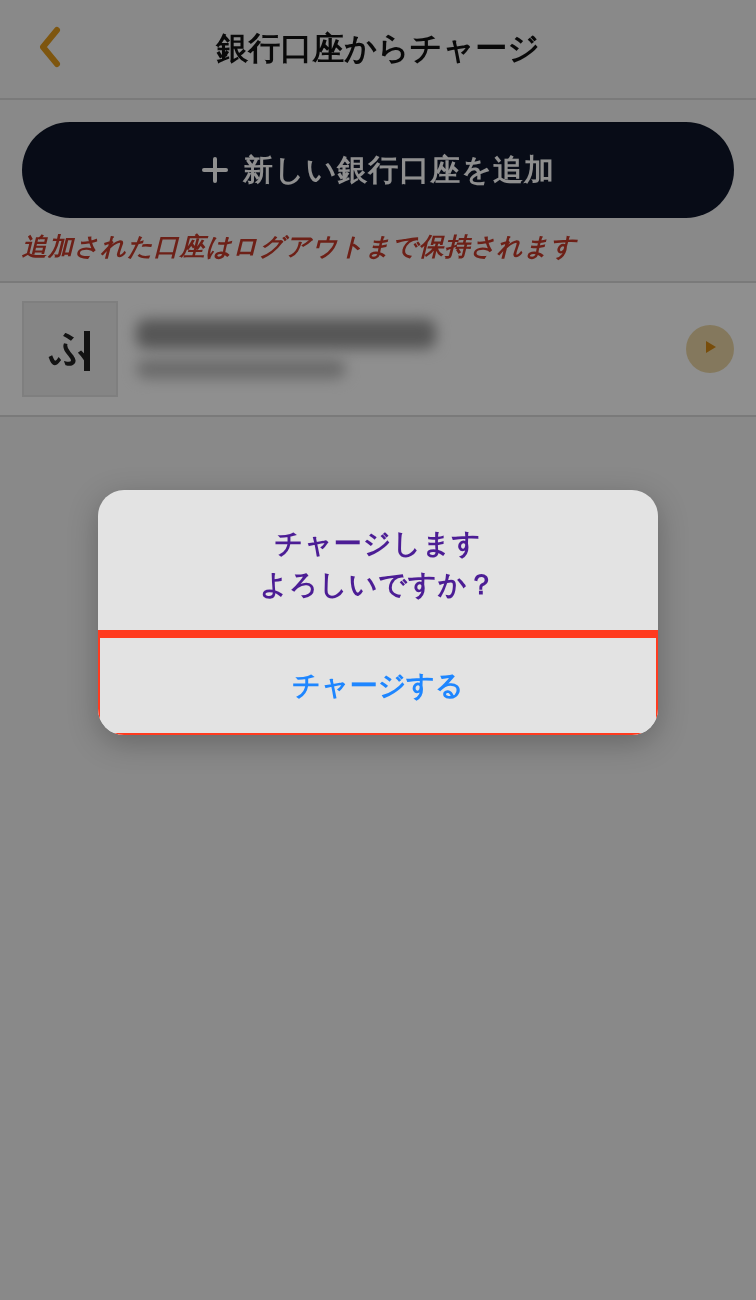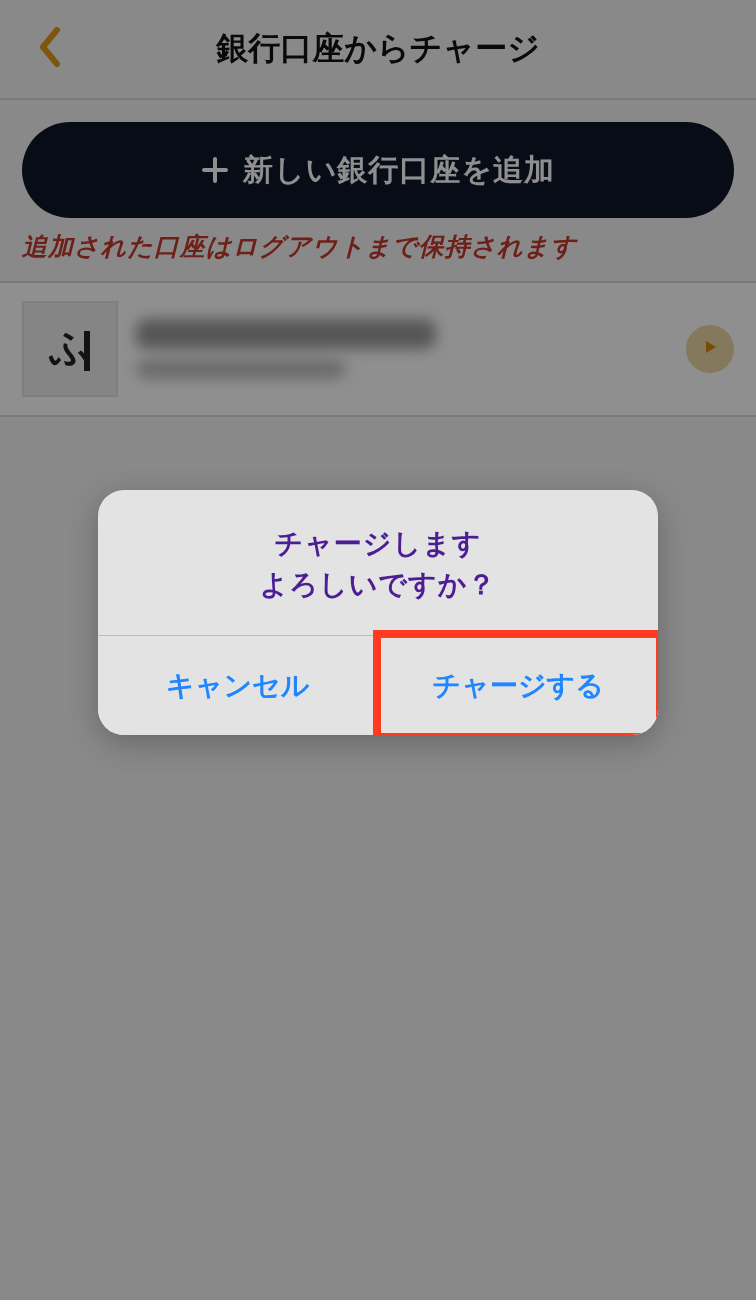--- a/index.html
+++ b/index.html
@@ -202,23 +202,20 @@
   </div>
 
   <div class="scrim"></div>
 
   <div class="dialog">
     <div class="dialog-body">
       <div class="line">チャージします</div>
       <div class="line">よろしいですか？</div>
     </div>
     <div class="dialog-actions">
-      <div class="dialog-btn cancel">
-        <span>キャンセル</span>
-      </div>
       <div class="dialog-btn confirm">
         <span>チャージする</span>
         <div class="highlight-ring"></div>
       </div>
     </div>
   </div>
 
 </div>
 
 </body></html>

